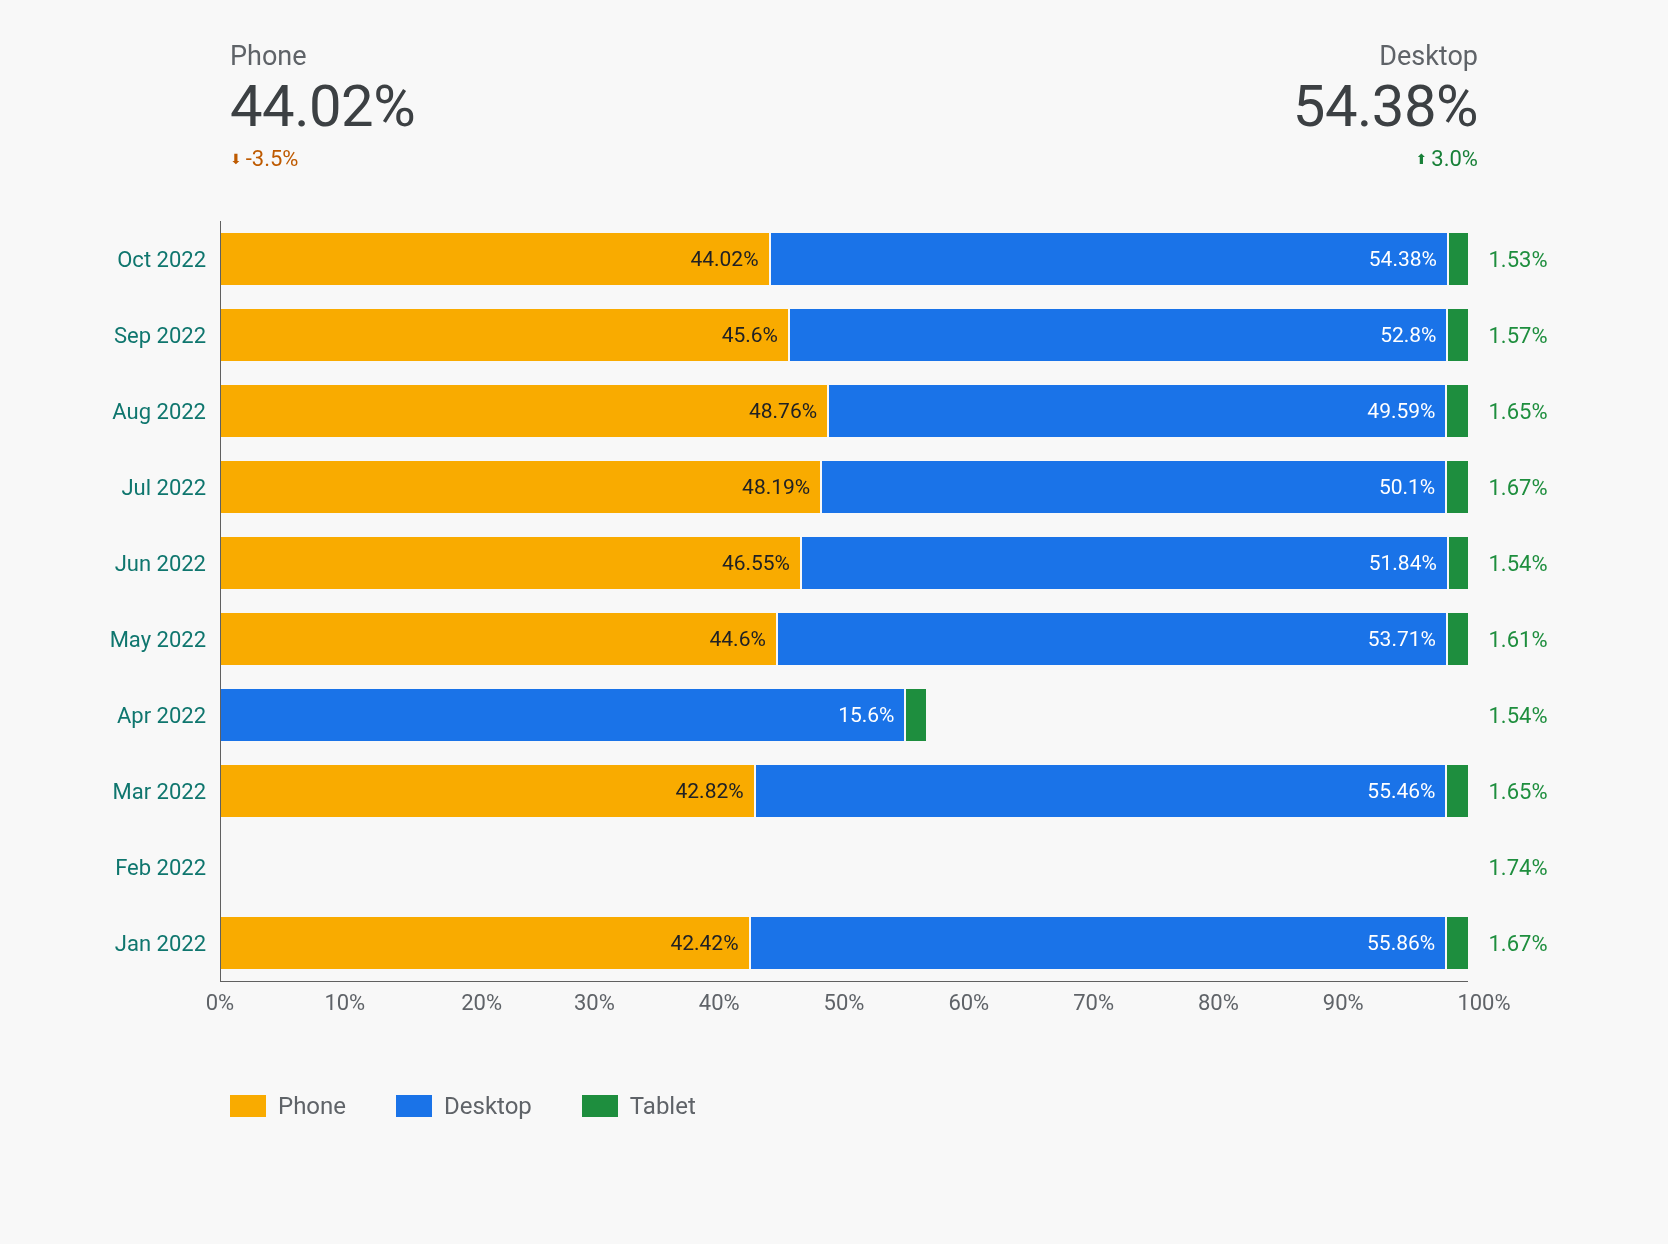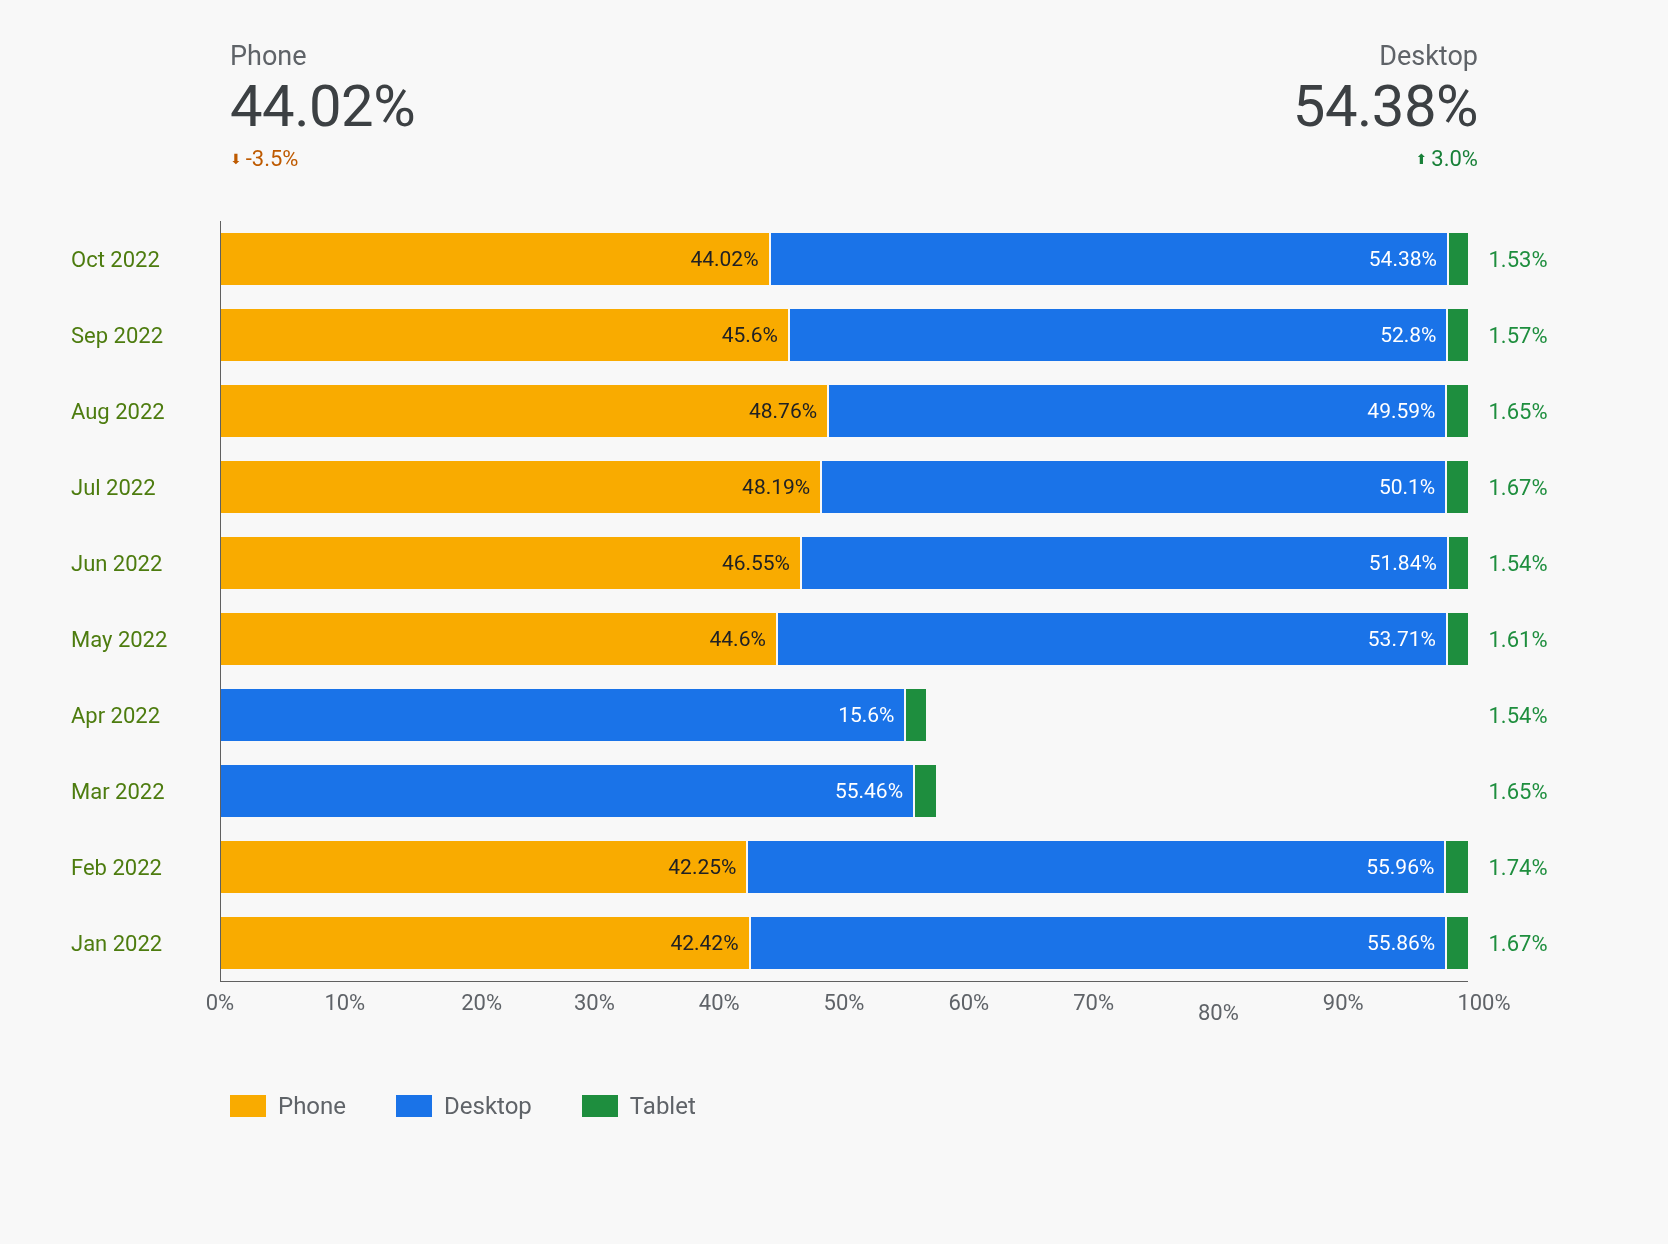--- a/index.html
+++ b/index.html
@@ -38,22 +38,23 @@
   .bar-row {
     display: flex;
     align-items: center;
     height: 76px;
     position: relative;
   }
   .row-label {
     position: absolute;
     left: -150px;
     width: 135px;
+    text-align: right;
     font-size: 22px;
-    color: #4d7c0f;
+    color: #0f766e;
   }
   .bar-track {
     height: 52px;
     width: 100%;
     display: flex;
     align-items: stretch;
   }
   .seg {
     display: flex;
     align-items: center;
@@ -187,32 +188,28 @@
         <div class="row-label">Apr 2022</div>
         <div class="bar-track">
           <div class="seg desktop" style="width:54.81096219243848%">15.6%</div>
           <div class="seg tablet" style="width:1.5403080616123226%"></div>
         </div>
         <div class="tablet-label">1.54%</div>
       </div>
       <div class="bar-row">
         <div class="row-label">Mar 2022</div>
         <div class="bar-track">
+          <div class="seg phone" style="width:42.84999499649755%">42.82%</div>
           <div class="seg desktop" style="width:55.498849194436104%">55.46%</div>
           <div class="seg tablet" style="width:1.6511558090663463%"></div>
         </div>
         <div class="tablet-label">1.65%</div>
       </div>
       <div class="bar-row">
         <div class="row-label">Feb 2022</div>
-        <div class="bar-track">
-          <div class="seg phone" style="width:42.271135567783894%">42.25%</div>
-          <div class="seg desktop" style="width:55.9879939969985%">55.96%</div>
-          <div class="seg tablet" style="width:1.7408704352176088%"></div>
-        </div>
         <div class="tablet-label">1.74%</div>
       </div>
       <div class="bar-row">
         <div class="row-label">Jan 2022</div>
         <div class="bar-track">
           <div class="seg phone" style="width:42.44122061030515%">42.42%</div>
           <div class="seg desktop" style="width:55.88794397198599%">55.86%</div>
           <div class="seg tablet" style="width:1.6708354177088542%"></div>
         </div>
         <div class="tablet-label">1.67%</div>
@@ -220,21 +217,21 @@
     </div>
   <div class="x-axis" id="xaxis">
       <span class="x-tick" style="left: 0%;">0%</span>
       <span class="x-tick" style="left: 10%;">10%</span>
       <span class="x-tick" style="left: 20%; margin-left: 12px;">20%</span>
       <span class="x-tick" style="left: 30%;">30%</span>
       <span class="x-tick" style="left: 40%;">40%</span>
       <span class="x-tick" style="left: 50%;">50%</span>
       <span class="x-tick" style="left: 60%;">60%</span>
       <span class="x-tick" style="left: 70%;">70%</span>
-      <span class="x-tick" style="left: 80%; margin-top: 10px;">80%</span>
+      <span class="x-tick" style="left: 80%;">80%</span>
       <span class="x-tick" style="left: 90%;">90%</span>
       <span class="x-tick" style="left: 100%; margin-left: 16px;">100%</span>
     </div>
 </div>
 
 <div class="legend">
   <div class="legend-item">
     <span class="swatch phone"></span>
     <span>Phone</span>
   </div>

